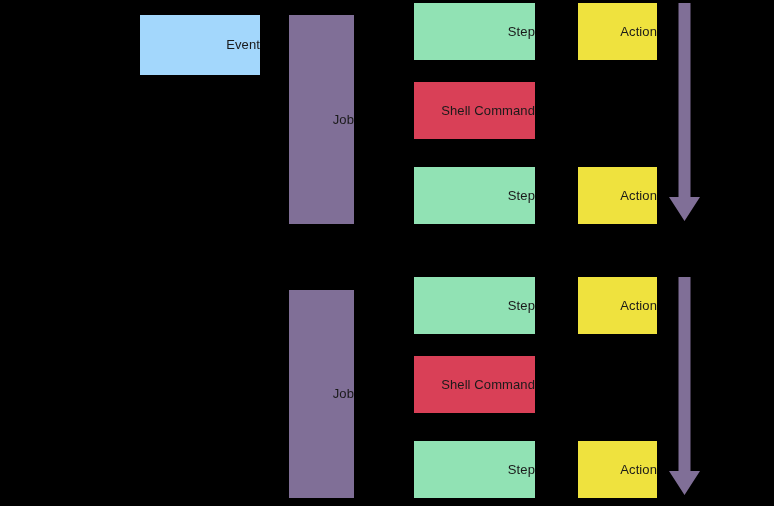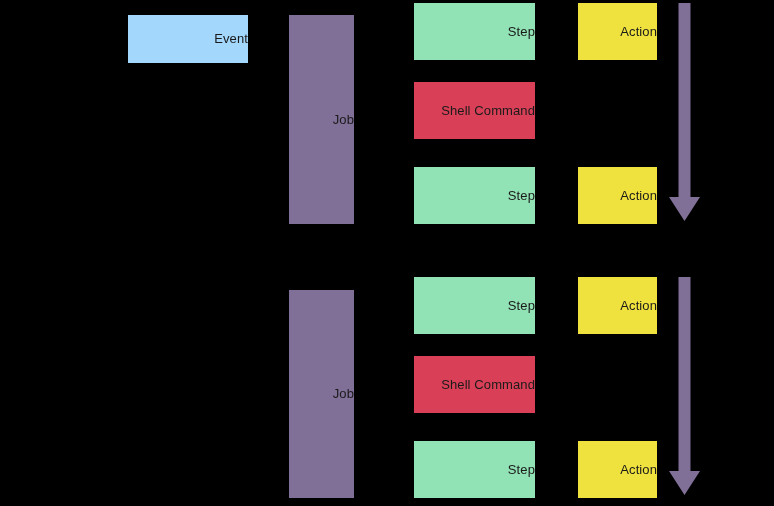--- a/index.html
+++ b/index.html
@@ -36,21 +36,21 @@
     position: absolute;
   }
   .arrow svg {
     display: block;
   }
 </style>
 </head>
 <body>
 
 <div id="canvas" style="width: 774px; height: 506px; background: rgb(0, 0, 0);">
-    <div class="node" style="left: 128px; top: 15px; width: 120px; height: 48px; background: rgb(163, 215, 252); font-size: 13px; color: rgb(26, 26, 26);">
+    <div class="node" style="left: 140px; top: 15px; width: 120px; height: 60px; background: rgb(163, 215, 252); font-size: 13px; color: rgb(26, 26, 26);">
       <span>Event</span>
     </div>
     <div class="node" style="left: 289px; top: 15px; width: 65px; height: 209px; background: rgb(128, 111, 151); font-size: 13px; color: rgb(26, 26, 26);">
       <span>Job</span>
     </div>
     <div class="node" style="left: 414px; top: 3px; width: 121px; height: 57px; background: rgb(145, 226, 180); font-size: 13px; color: rgb(26, 26, 26);">
       <span>Step</span>
     </div>
     <div class="node" style="left: 578px; top: 3px; width: 79px; height: 57px; background: rgb(239, 226, 62); font-size: 13px; color: rgb(26, 26, 26);">
       <span>Action</span>

